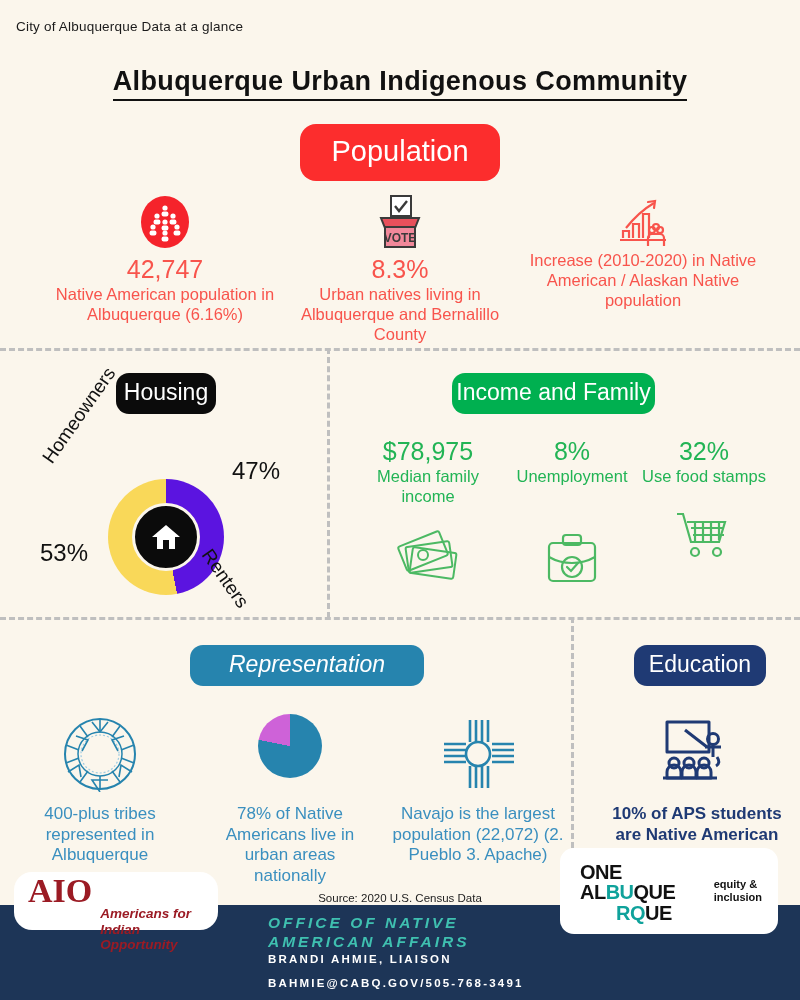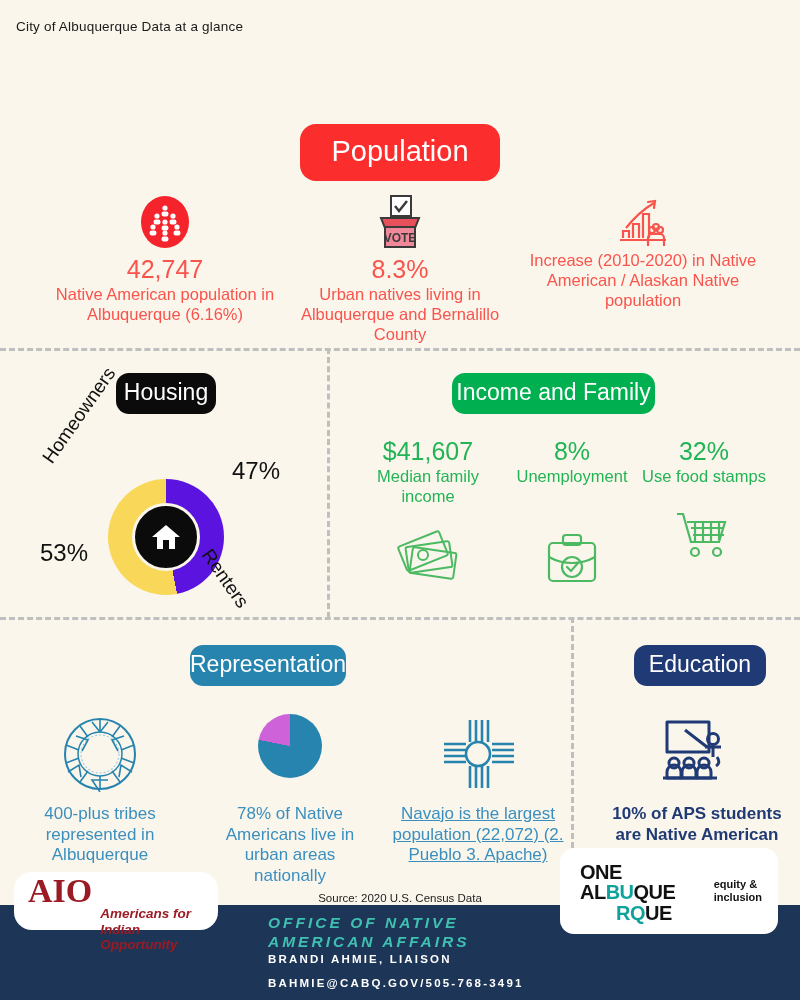--- a/index.html
+++ b/index.html
@@ -21,21 +21,21 @@
 
   
   .badge{
     position:absolute;display:inline-block;color:#fff;
     border-radius:14px;text-align:center;white-space:nowrap;
     font-weight:400;line-height:1;
   }
   #badge-population{left:300px;top:124px;width:200px;padding:13px 0 15px;font-size:29px;background:#FC2D2D;border-radius:16px;}
   #badge-housing{left:116px;top:373px;width:100px;padding:8px 0 10px;font-size:23px;background:#0B0B0B;border-radius:13px;}
   #badge-income{left:452px;top:373px;width:203px;padding:8px 0 10px;font-size:23px;background:#00B050;border-radius:13px;}
-  #badge-representation{left:190px;top:645px;width:156px;padding:8px 0 10px;font-size:23px;background:#2684AE;border-radius:13px;}
+  #badge-representation{left:190px;top:645px;width:234px;padding:8px 0 10px;font-size:23px;background:#2684AE;border-radius:13px;font-style:italic;}
   #badge-education{left:634px;top:645px;width:132px;padding:8px 0 10px;font-size:23px;background:#1F3A74;border-radius:13px;}
 
   
   .hdash{position:absolute;height:0;border-top:3px dashed #BFBFBF;}
   .vdash{position:absolute;width:0;border-left:3px dashed #BFBFBF;}
 
   
   .stat{position:absolute;text-align:center;}
   .stat .num{font-size:25px;line-height:1.1;}
   .stat .lbl{font-size:16.5px;line-height:1.22;}
@@ -86,20 +86,21 @@
   .tealtxt{color:#0FA29B;}
   #oneabq-tag{position:absolute;right:16px;top:30px;font-size:11px;font-weight:700;color:#111;
     line-height:1.2;text-align:left;}
 </style>
 </head>
 <body>
 
 <div class="page">
 
   <div class="kicker">City of Albuquerque Data at a glance</div>
+  <div class="maintitle"><span>Albuquerque Urban Indigenous Community</span></div>
 
   <div class="badge" id="badge-population">Population</div>
 
   <div class="stat pop" style="left:50px;top:194px;width:230px;">
     <div class="iconbox" style="height:56px;">
       <svg width="52" height="56" viewBox="0 0 52 56">
         <ellipse cx="26" cy="28" rx="24" ry="26" fill="#F5232B"></ellipse>
         <g fill="#fff">
           <circle cx="26" cy="14" r="2.6"></circle>
             <rect x="22.6" y="17.5" width="6.8" height="5" rx="2"></rect>
@@ -171,21 +172,21 @@
     </div>
   </div>
   <div class="rot" id="label-homeowners">Homeowners</div>
   <div class="pct" id="pct-homeowners">53%</div>
   <div class="rot" id="label-renters">Renters</div>
   <div class="pct" id="pct-renters">47%</div>
 
   <div class="badge" id="badge-income">Income and Family</div>
 
   <div class="stat inc" style="left:352px;top:438px;width:152px;">
-    <div class="num">$41,607</div>
+    <div class="num">$78,975</div>
     <div class="lbl">Median family income</div>
     <div class="iconbox" style="height:70px;margin-top:8px;">
       <svg width="66" height="62" viewBox="0 0 66 62">
         <g stroke="#4CB963" stroke-width="2" fill="none">
           <rect x="6" y="16" width="44" height="26" rx="2" transform="rotate(-22 28 29)"></rect>
           <rect x="12" y="22" width="44" height="26" rx="2" transform="rotate(-8 34 35)"></rect>
           <rect x="16" y="28" width="44" height="26" rx="2" transform="rotate(8 38 41)"></rect>
           <circle cx="28" cy="33" r="5"></circle>
         </g>
       </svg>
@@ -253,21 +254,21 @@
       <svg width="76" height="76" viewBox="0 0 76 76">
         <g stroke="#2684AE" stroke-width="2.6">
           <path d="M30 4 v22 M36 4 v22 M42 4 v22 M48 4 v22"></path>
           <path d="M30 50 v22 M36 50 v22 M42 50 v22 M48 50 v22"></path>
           <path d="M4 28 h22 M4 34 h22 M4 40 h22 M4 46 h22"></path>
           <path d="M52 28 h22 M52 34 h22 M52 40 h22 M52 46 h22"></path>
         </g>
         <circle cx="38" cy="38" r="12" fill="#FBF6EC" stroke="#2684AE" stroke-width="2.6"></circle>
       </svg>
     </div>
-    <div class="lbl" style="margin-top:12px;text-decoration:underline;">Navajo is the largest population (22,072) (2. Pueblo  3. Apache)</div>
+    <div class="lbl" style="margin-top:12px;">Navajo is the largest population (22,072) (2. Pueblo  3. Apache)</div>
   </div>
 
   <div class="badge" id="badge-education">Education</div>
   <div class="stat edu" style="left:598px;top:706px;width:198px;">
     <div class="iconbox" style="height:82px;">
       <svg width="76" height="72" viewBox="0 0 76 72">
         <g stroke="#1F3A74" stroke-width="3" fill="none" stroke-linejoin="round">
           <rect x="8" y="6" width="42" height="30"></rect>
           <path d="M26 14 L48 31"></path>
           <circle cx="54" cy="23" r="5.5"></circle>

